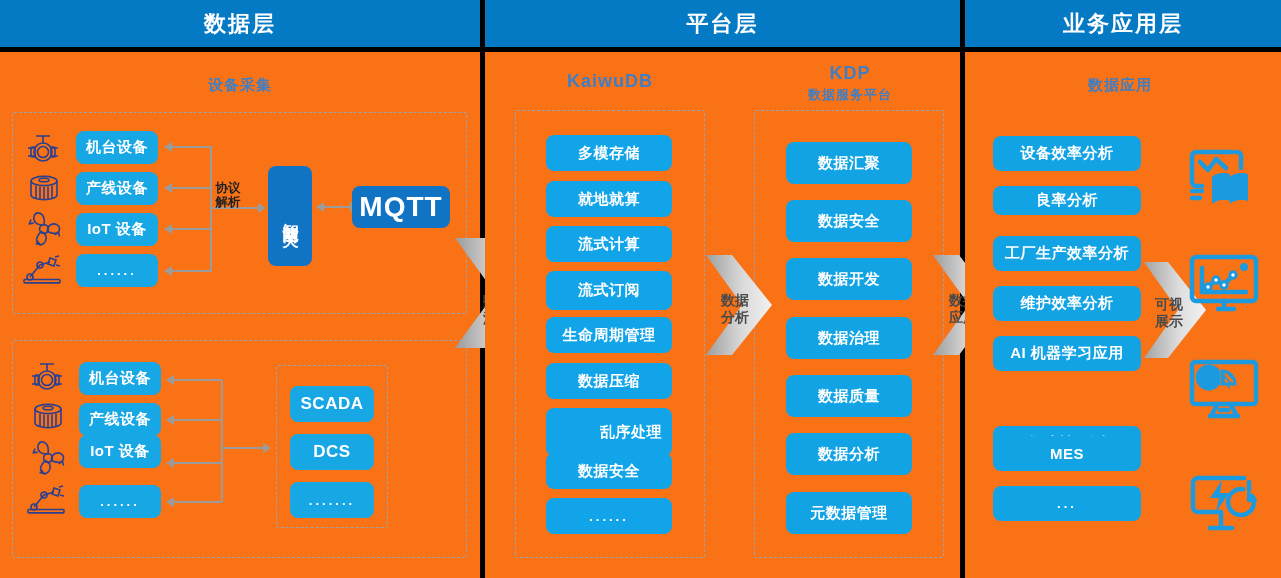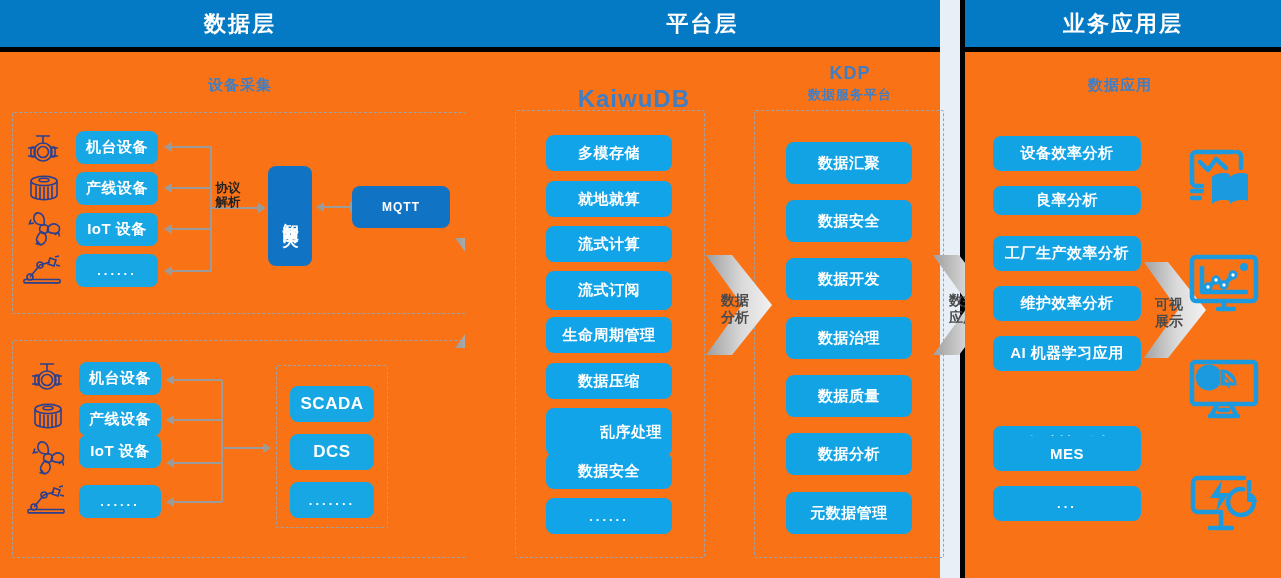--- a/index.html
+++ b/index.html
@@ -41,21 +41,21 @@
     white-space: nowrap;
   }
   .pill.mid { background: #11a4e8; }
   .pill.kdp { background: #12a3e4; }
   .pill.app { background: #12a3e4; }
   .pill.dots { letter-spacing: 3px; font-size: 13px; }
   .pill.dark { background: #1173c4; }
   .pill.vert {
     writing-mode: vertical-rl; letter-spacing: 3px; font-size: 16px; line-height: 1.05;
   }
-  .pill.mqtt { font-size: 12px; letter-spacing: 1px; }
+  .pill.mqtt { font-size: 28px; letter-spacing: 1px; }
   .pill.scada { font-size: 17px; }
 
   
   .minilab {
     position: absolute; font-size: 12.5px; font-weight: bold; color: #222;
     line-height: 1.15; text-align: center;
   }
 
   
   .ln { position: absolute; background: #9b9b9b; }
@@ -250,26 +250,26 @@
       </linearGradient>
         </defs>
       <path d="M0 0 L30 0 L72 55 L30 110 L0 110 L40 55 Z" fill="url(#g1)"></path>
     </svg>
   </div>
   <div class="chev-lab" style="left:474px;top:293px;width:46px;">
     <span>数据</span><br>
     <span>汇聚</span>
   </div>
 
-  <div class="panel" style="left:465px;width:475px;text-decoration:underline;">
+  <div class="panel" style="left:485px;width:475px;text-decoration:underline;">
     <div class="panel-head">平台层</div>
     <div class="panel-head-rule"></div>
   </div>
 
-  <div class="cap" style="left:530px;top:84px;width:160px;font-size:24px;text-align:right;">KaiwuDB</div>
+  <div class="cap" style="left:530px;top:70px;width:160px;font-size:18px;">KaiwuDB</div>
 
   <div class="cap" style="left:770px;top:62px;width:160px;">
     <span style="font-size:18px;">KDP</span><br>
     <span style="font-size:13px;">数据服务平台</span>
   </div>
 
   <div class="dash" style="left:515px;top:110px;width:190px;height:448px;"></div>
   <div class="dash" style="left:754px;top:110px;width:190px;height:448px;"></div>
 
   <div class="pill mid" style="left:546px;top:181px;width:126px;height:36px;">就地就算</div>

